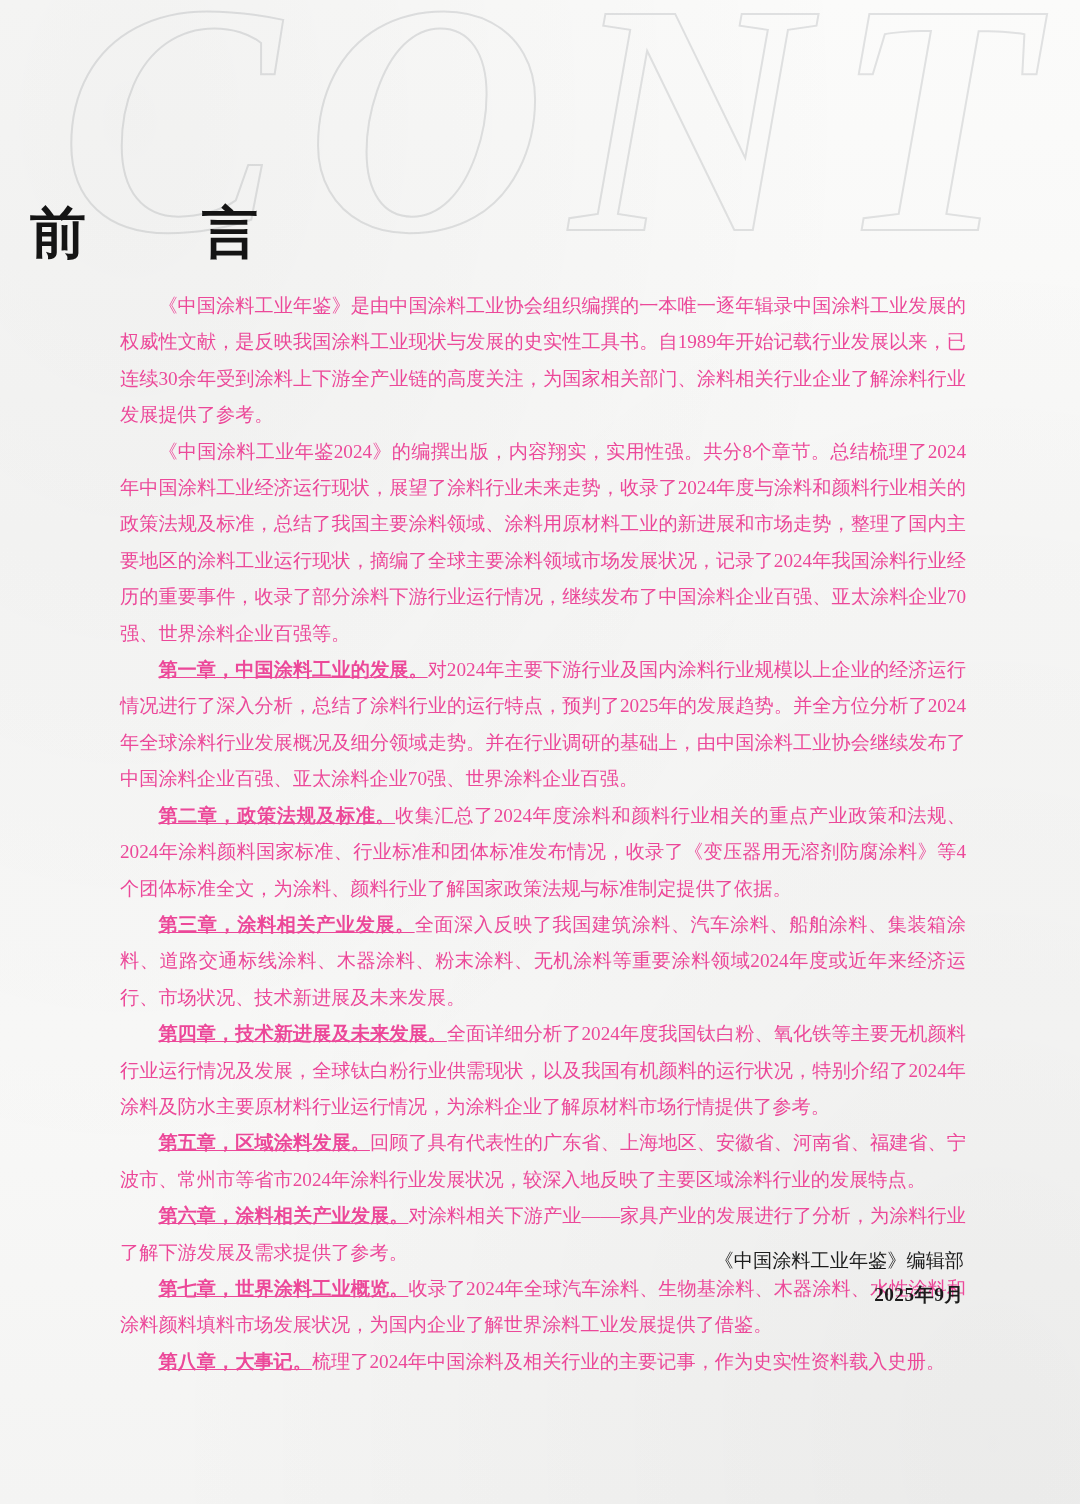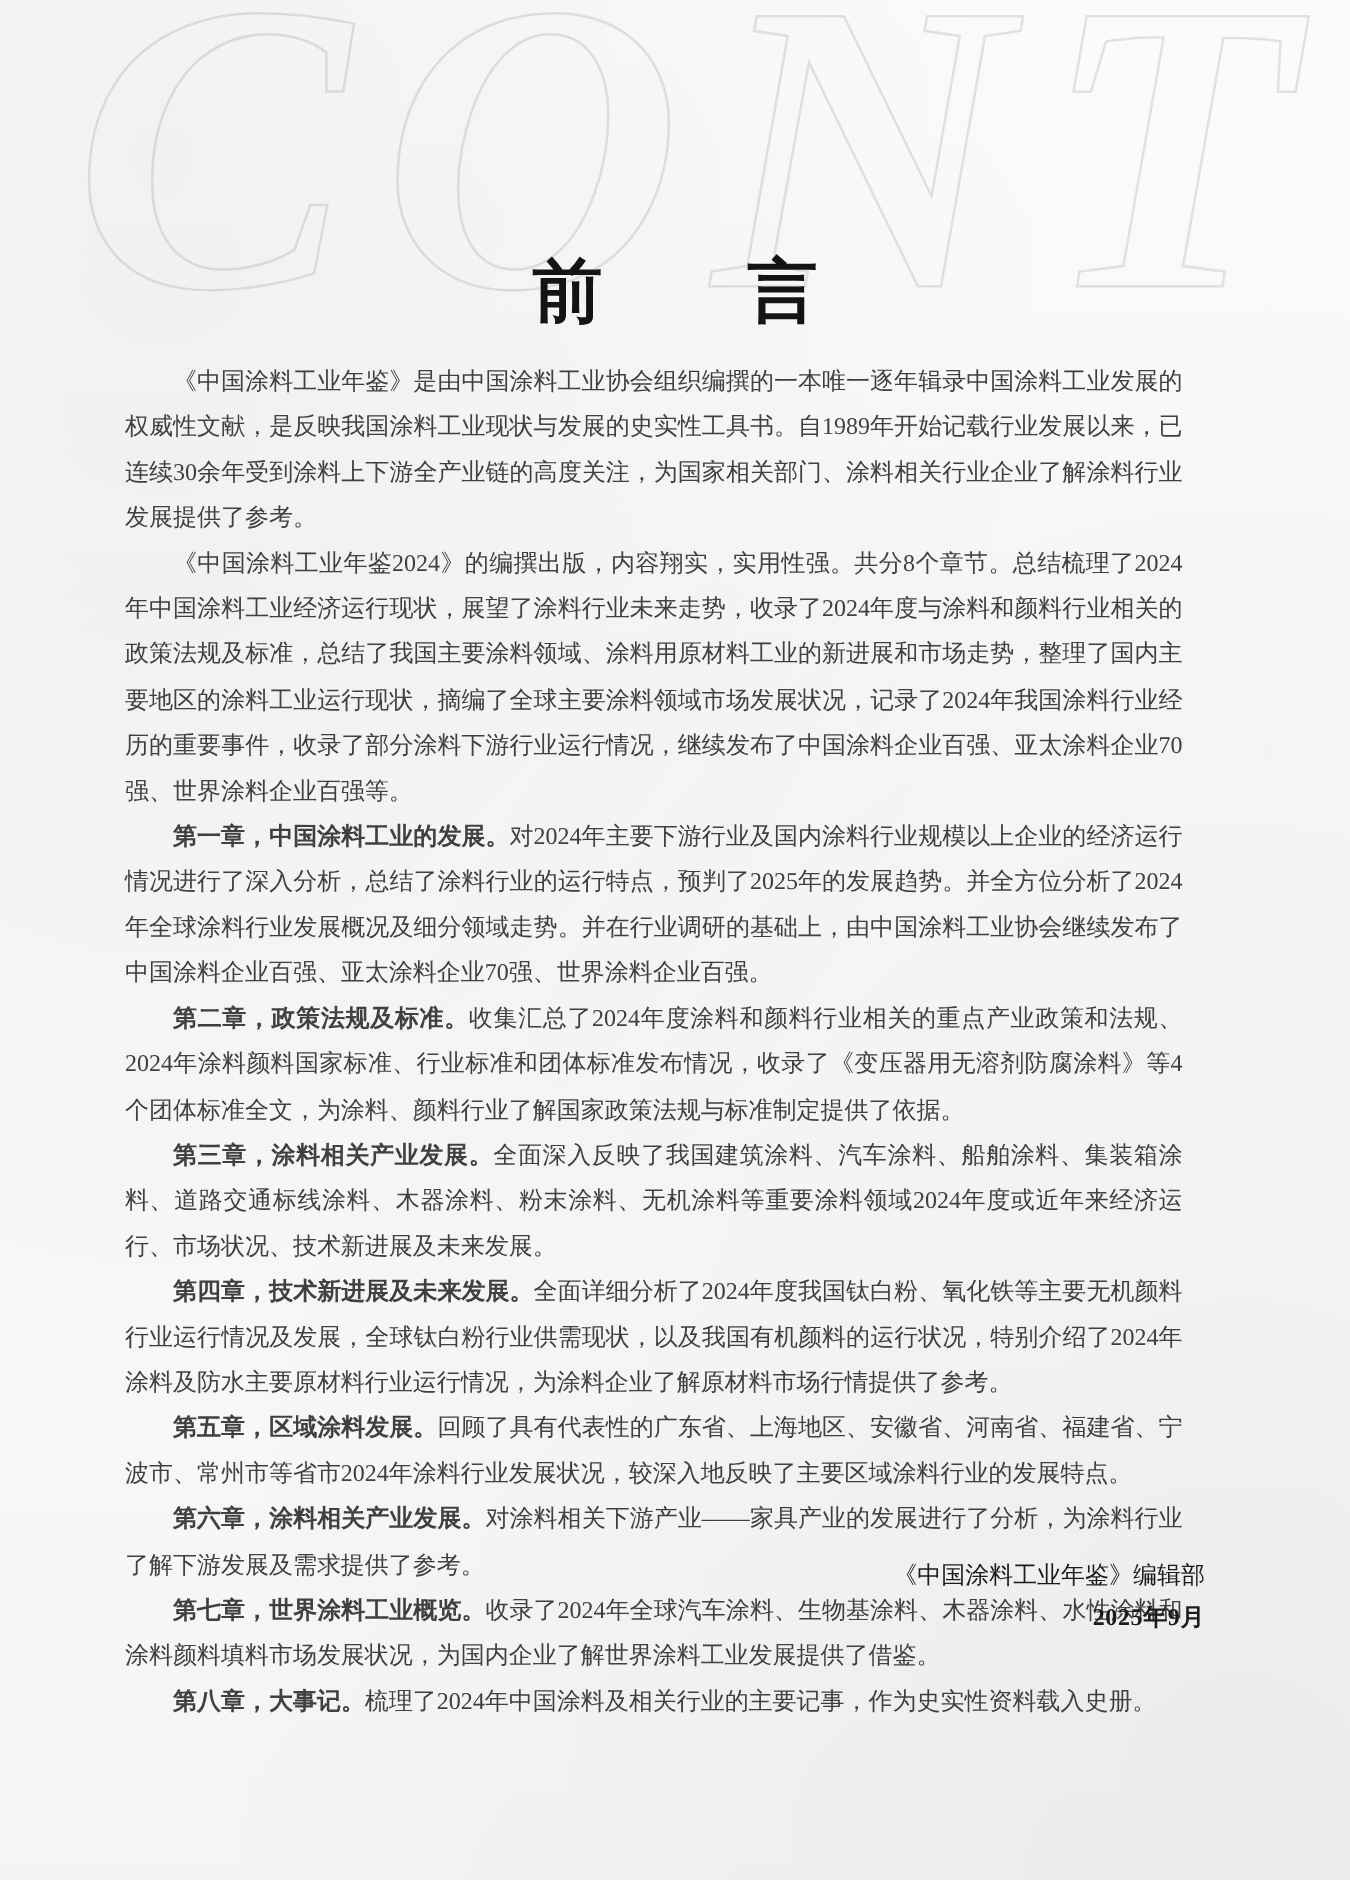--- a/index.html
+++ b/index.html
@@ -57,48 +57,49 @@
     top: 0;
     width: 1080px;
     height: 1504px;
   }
 
   .title {
     position: absolute;
     top: 196px;
     left: 0;
     width: 1080px;
-    text-align: center;
+    text-align: left;
     font-family: "Liberation Sans", "DejaVu Sans", sans-serif;
     font-weight: 700;
     font-size: 56px;
     letter-spacing: 30px;
     color: #141414;
     text-indent: 30px;
   }
 
   .body-text {
     position: absolute;
     top: 288px;
-    left: 100px;
+    left: 120px;
     width: 846px;
     font-size: 19.2px;
     line-height: 36.4px;
-    color: #404040;
+    color: #ec4899;
     text-align: justify;
     text-justify: inter-ideograph;
   }
 
   .body-text p {
     margin: 0;
     text-indent: 2em;
   }
 
   .body-text p .lead {
     font-weight: 700;
+    text-decoration: underline;
   }
 
   .signature {
     position: absolute;
     top: 1244px;
     left: 118px;
     width: 846px;
     text-align: right;
     font-size: 19.2px;
     line-height: 34px;

